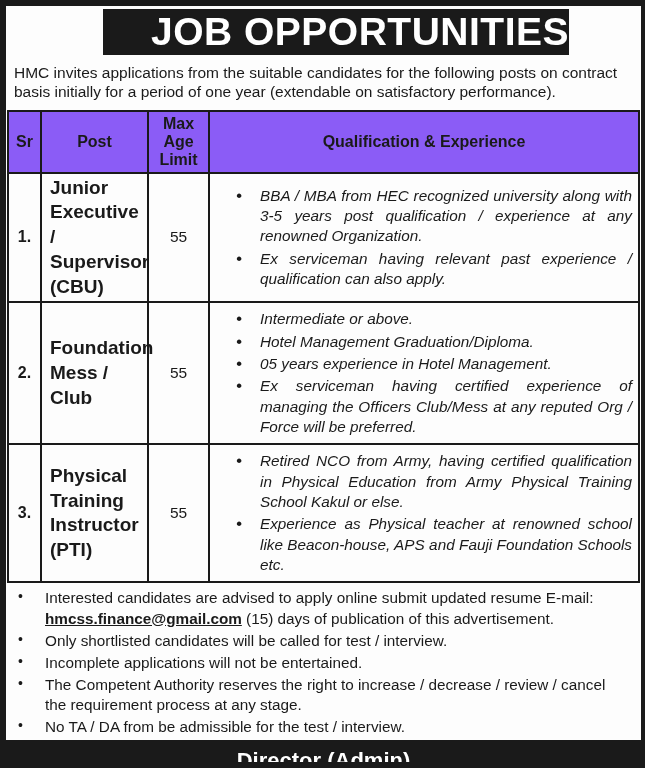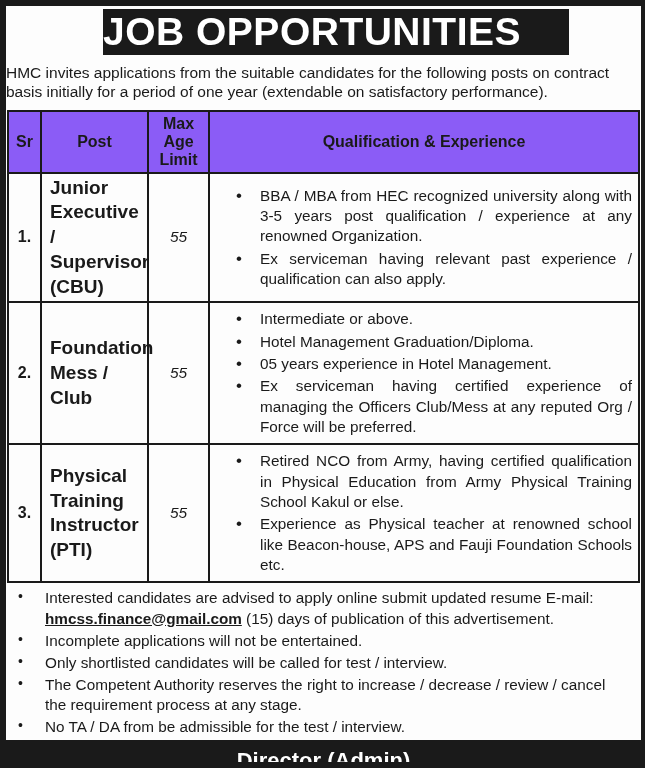--- a/index.html
+++ b/index.html
@@ -13,30 +13,31 @@
     border-right-width: 4px;
     display: flex; flex-direction: column;
     overflow: hidden;
   }
 
   
   .title-box {
     margin: 3px 0 0 97px;
     width: 466px; height: 46px;
     background: #1a1a1a; color: #ffffff;
-    display: flex; align-items: center; justify-content: flex-start;
+    display: flex; align-items: center; justify-content: flex-end;
     font-size: 39px; font-weight: bold; letter-spacing: 0.5px;
     flex: 0 0 auto;
   }
 
   
   .intro {
     padding: 8px 6px 7px 0;
     font-size: 15.5px; line-height: 1.25;
     flex: 0 0 auto;
+    margin-left: 8px;
   }
 
   
   table.jobs {
     border-collapse: collapse;
     margin: 1px 1px 0 1px;
     width: 631px;
     table-layout: fixed;
     flex: 0 0 auto;
   }
@@ -54,24 +55,24 @@
   col.c-age  { width: 61px; }
   col.c-qual { width: 430px; }
 
   tr.hdr { height: 54px; }
   tr.r1 { height: 105px; }
   tr.r2 { height: 121px; }
   tr.r3 { height: 117px; }
 
   td.sr   { text-align: center; font-weight: bold; font-size: 16px; }
   td.post { font-weight: bold; font-size: 19px; padding: 2px 2px 2px 8px; line-height: 1.3; }
-  td.age  { text-align: center; font-size: 15.5px; font-style: italic; }
+  td.age  { text-align: center; font-size: 15.5px; }
   td.qual { vertical-align: middle; padding: 4px 6px 4px 0; }
 
-  ul.qual-list { list-style: none; }
+  ul.qual-list { list-style: none; font-style: italic; }
   ul.qual-list li {
     position: relative;
     padding-left: 50px;
     font-size: 15.3px; line-height: 1.33;
     text-align: justify;
     margin: 2px 0;
   }
   ul.qual-list li::before {
     content: "\2022";
     position: absolute; left: 26px; top: -1px;
@@ -172,22 +173,22 @@
           <li>Experience as Physical teacher at renowned school like Beacon-house, APS and Fauji Foundation Schools etc.</li>
         </ul>
       </td>
     </tr>
   </tbody>
     </table>
 
   <div class="notes">
     <ul class="note-list">
       <li><span>Interested candidates are advised to apply online submit updated resume E-mail: </span><span class="email">hmcss.finance@gmail.com</span><span> (15) days of publication of this advertisement.</span></li>
+      <li>Only shortlisted candidates will be called for test / interview.</li>
       <li>Incomplete applications will not be entertained.</li>
-      <li>Only shortlisted candidates will be called for test / interview.</li>
       <li>The Competent Authority reserves the right to increase / decrease / review / cancel the requirement process at any stage.</li>
       <li>No TA / DA from be admissible for the test / interview.</li>
     </ul>
   </div>
 
   <div class="footer">
     <div class="signatory">Director (Admin)</div>
 
   </div>
 

